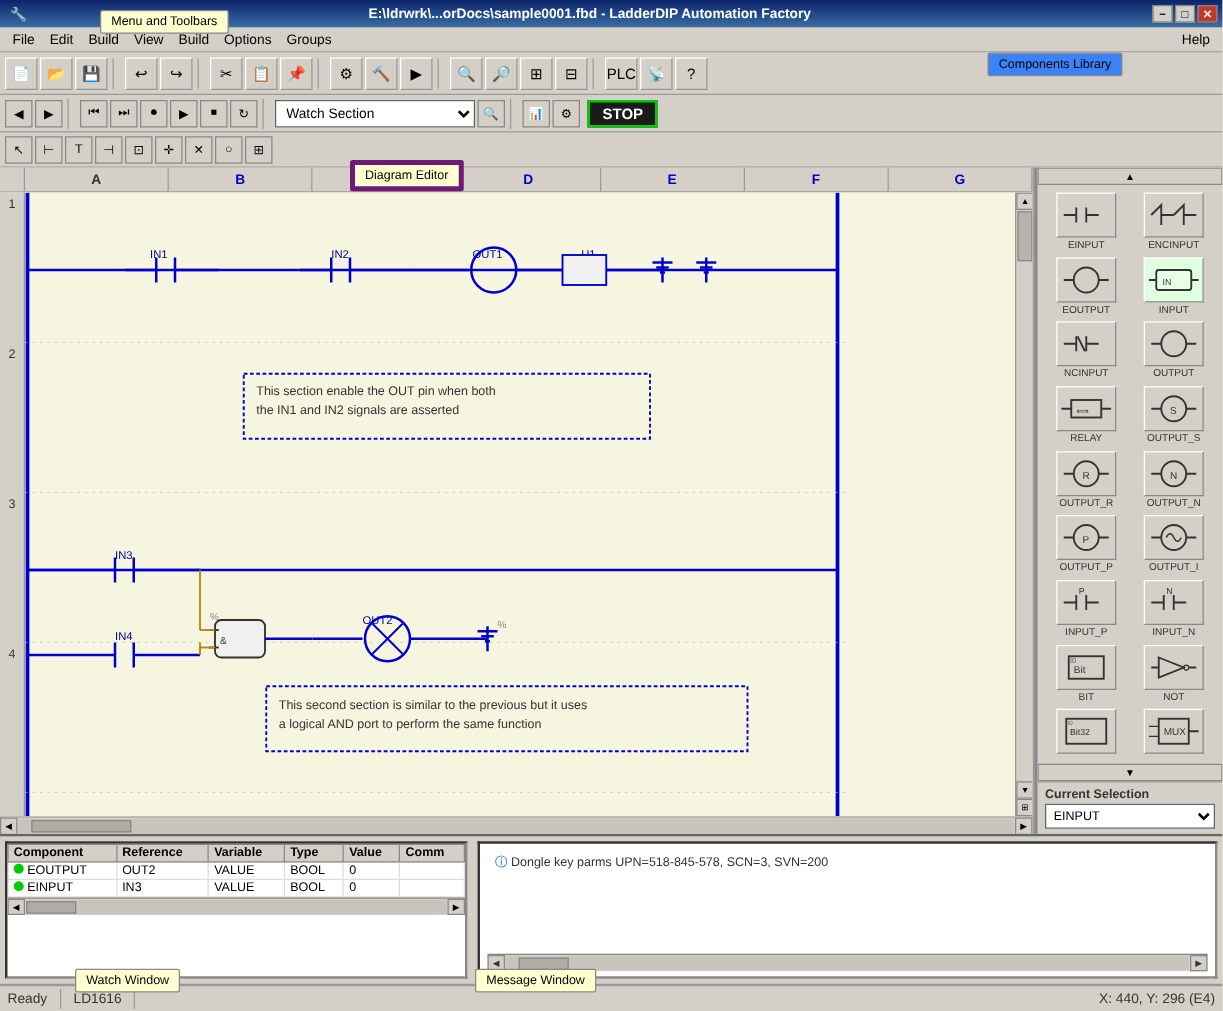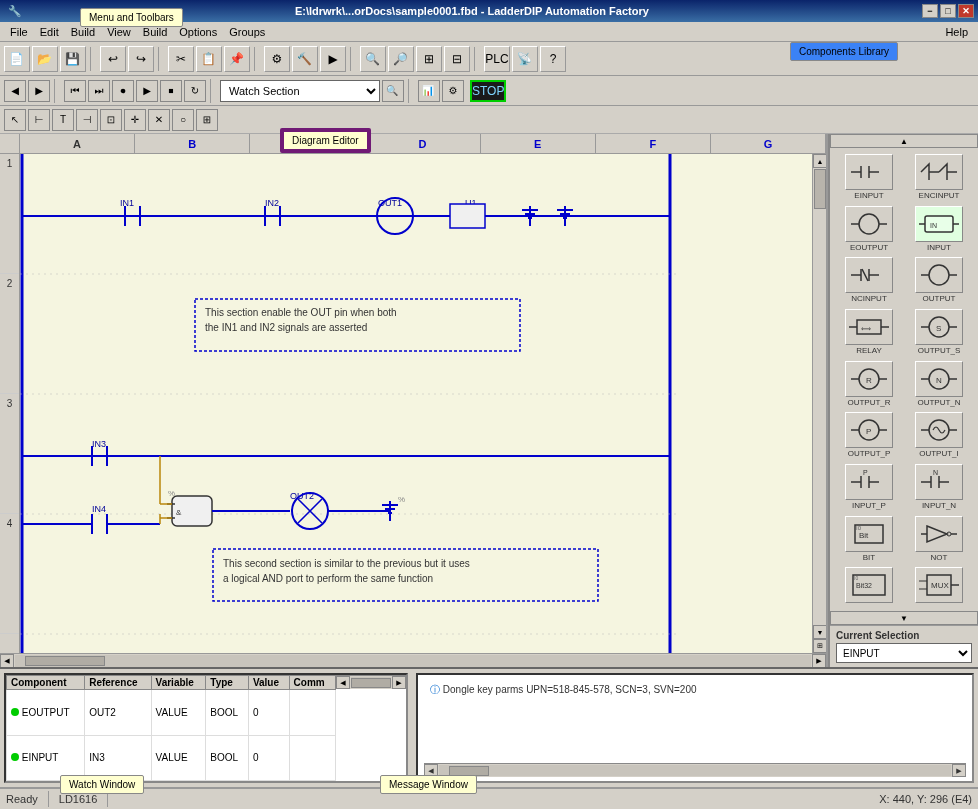--- a/index.html
+++ b/index.html
@@ -90,25 +90,25 @@
     .tb-sep { width: 6px; height: 24px; border-left: 1px solid #999; margin: 0 2px; }
     .watch-section-combo {
       width: 160px; height: 22px;
       background: white;
       border: 1px solid #666;
       padding: 0 4px;
       font-size: 11px;
     }
     .stop-btn {
       background: #1a1a1a;
-      color: #7dd3fc;
+      color: #ffffff;
       border: 2px solid #00cc00;
-      padding: 2px 0;
+      padding: 2px 10px;
       font-size: 12px;
-      font-weight: normal;
+      font-weight: bold;
       cursor: pointer;
       margin-left: 4px;
     }
 
     
     #main-area {
       display: flex;
       height: calc(100vh - 22px - 20px - 34px - 30px - 28px - 22px);
     }
 
@@ -834,21 +834,21 @@
       <select class="section-combo">
         <option>EINPUT</option>
       </select>
     </div>
 
   </div>
 </div>
 
 <div id="bottom-panels" style="display:flex; height:120px; border-top:2px solid #666; background:#d4d0c8;">
 
-  <div id="watch-window" style="width:404px; margin:4px; background:white; border:2px inset #888; overflow:hidden; display:flex; flex-direction:row;">
+  <div id="watch-window" style="width:370px; margin:4px; background:white; border:2px inset #888; overflow:hidden; display:flex; flex-direction:column;">
     <table class="watch-table" style="width:100%; border-collapse:collapse; font-size:10px;">
       <thead>
         <tr>
           <th style="background:#d4d0c8; border:1px solid #888; padding:1px 4px;">Component</th>
           <th style="background:#d4d0c8; border:1px solid #888; padding:1px 4px;">Reference</th>
           <th style="background:#d4d0c8; border:1px solid #888; padding:1px 4px;">Variable</th>
           <th style="background:#d4d0c8; border:1px solid #888; padding:1px 4px;">Type</th>
           <th style="background:#d4d0c8; border:1px solid #888; padding:1px 4px;">Value</th>
           <th style="background:#d4d0c8; border:1px solid #888; padding:1px 4px;">Comm</th>
         </tr>

